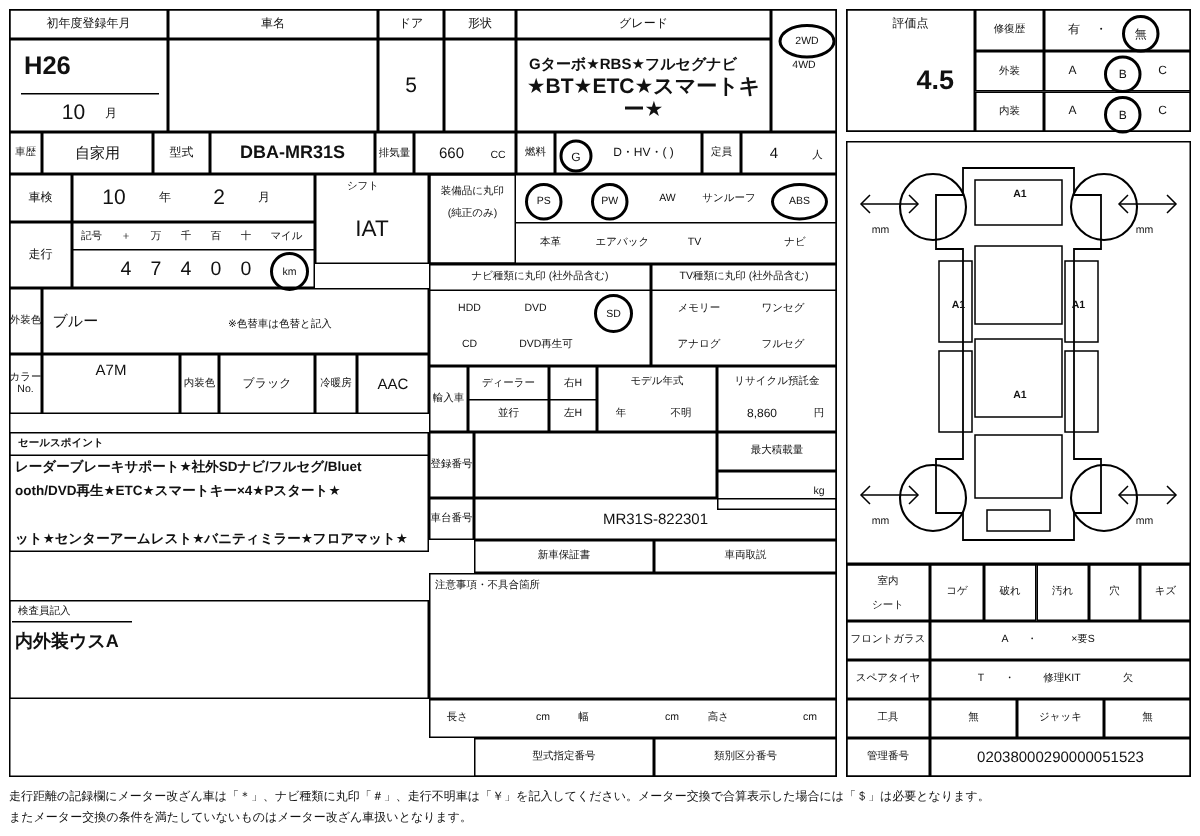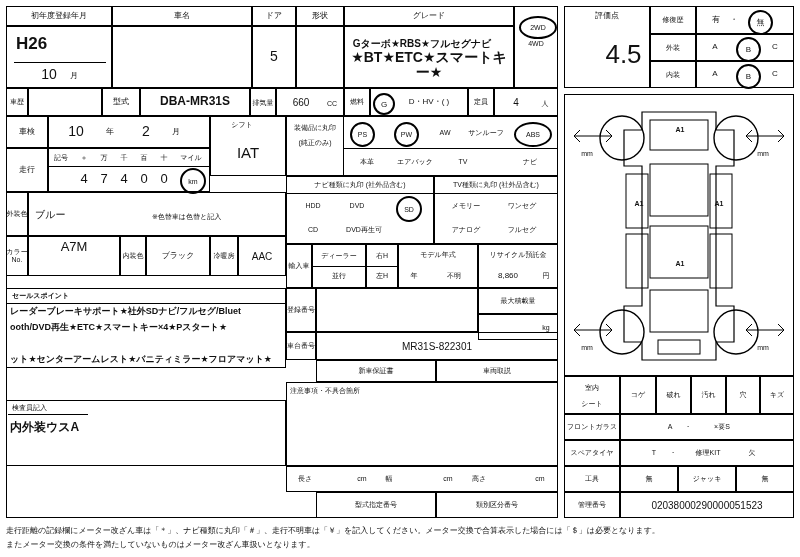--- a/index.html
+++ b/index.html
@@ -3,21 +3,21 @@
 <meta charset="utf-8">
 <style>
   html,body{margin:0;padding:0;background:#fff;}
   body{width:800px;height:557px;font-family:"Liberation Sans","DejaVu Sans",sans-serif;color:#111;}
   .sheet{position:relative;width:800px;height:557px;}
   .bx{position:absolute;box-sizing:border-box;border:1px solid #000;}
   .lbl{position:absolute;box-sizing:border-box;display:flex;align-items:center;justify-content:center;text-align:center;line-height:1.1;}
   .small{font-size:8px;}
   .xs{font-size:7px;}
   .med{font-size:10px;}
-  .huge{font-size:26px;font-weight:normal;padding-left:33px;}
+  .huge{font-size:18px;font-weight:bold;padding-left:33px;}
   .bold{font-weight:bold;}
   .left{justify-content:flex-start;padding-left:3px;}
   .circ{border:2px solid #000;border-radius:50%;display:flex;align-items:center;justify-content:center;}
   .ell{border:2px solid #000;border-radius:50%;display:flex;align-items:center;justify-content:center;}
   .hline{position:absolute;background:#000;height:1px;}
   .note{position:absolute;font-size:8px;line-height:1.35;}
   .diagram{position:absolute;box-sizing:border-box;}
   svg{display:block;}
 </style>
 </head>
@@ -60,20 +60,21 @@
   <div class="bx" style="left:296px;top:26px;width:48px;height:62px;"></div>
 
   <div class="bx" style="left:344px;top:26px;width:170px;height:62px;"></div>
   <div class="lbl bold" style="left:346px;top:32px;width:152px;height:22px;font-size:10px;">Gターボ★RBS★フルセグナビ</div>
   <div class="lbl bold" style="left:346px;top:54px;width:166px;height:22px;font-size:14px;">★BT★ETC★スマートキー★</div>
 
   <div class="bx" style="left:6px;top:88px;width:22px;height:28px;"></div>
   <div class="lbl xs" style="left:6px;top:88px;width:22px;height:28px;">車歴</div>
 
   <div class="bx" style="left:28px;top:88px;width:74px;height:28px;"></div>
+  <div class="lbl med" style="left:28px;top:88px;width:74px;height:28px;">自家用</div>
 
   <div class="bx" style="left:102px;top:88px;width:38px;height:28px;"></div>
   <div class="lbl small" style="left:102px;top:88px;width:38px;height:28px;">型式</div>
 
   <div class="bx" style="left:140px;top:88px;width:110px;height:28px;"></div>
   <div class="lbl bold" style="left:140px;top:88px;width:110px;height:28px;font-size:12px;">DBA-MR31S</div>
 
   <div class="bx" style="left:250px;top:88px;width:26px;height:28px;"></div>
   <div class="lbl xs" style="left:250px;top:88px;width:26px;height:28px;line-height:1.0;flex-direction:column;">排気量</div>
 
@@ -165,21 +166,21 @@
   <div class="lbl xs" style="left:6px;top:192px;width:22px;height:44px;">外装色</div>
   <div class="bx" style="left:28px;top:192px;width:258px;height:44px;"></div>
   <div class="lbl med left" style="left:32px;top:192px;width:120px;height:44px;">ブルー</div>
   <div class="lbl xs" style="left:152px;top:208px;width:130px;height:18px;justify-content:flex-start;">※色替車は色替と記入</div>
 
   <div class="bx" style="left:6px;top:236px;width:22px;height:40px;"></div>
   <div class="lbl xs" style="left:6px;top:236px;width:22px;height:40px;flex-direction:column;line-height:1.15;">
       <span>カラーNo.</span>
     </div>
   <div class="bx" style="left:28px;top:236px;width:92px;height:40px;"></div>
-  <div class="lbl" style="left:28px;top:236px;width:92px;height:22px;font-size:13px;text-align:center;">A7M</div>
+  <div class="lbl" style="left:28px;top:236px;width:92px;height:22px;font-size:10px;text-align:center;">A7M</div>
 
   <div class="bx" style="left:120px;top:236px;width:26px;height:40px;"></div>
   <div class="lbl xs" style="left:120px;top:236px;width:26px;height:40px;">内装色</div>
   <div class="bx" style="left:146px;top:236px;width:64px;height:40px;"></div>
   <div class="lbl small" style="left:146px;top:236px;width:64px;height:40px;">ブラック</div>
 
   <div class="bx" style="left:210px;top:236px;width:28px;height:40px;"></div>
   <div class="lbl xs" style="left:210px;top:236px;width:28px;height:40px;">冷暖房</div>
   <div class="bx" style="left:238px;top:236px;width:48px;height:40px;"></div>
   <div class="lbl med" style="left:238px;top:236px;width:48px;height:40px;">AAC</div>

